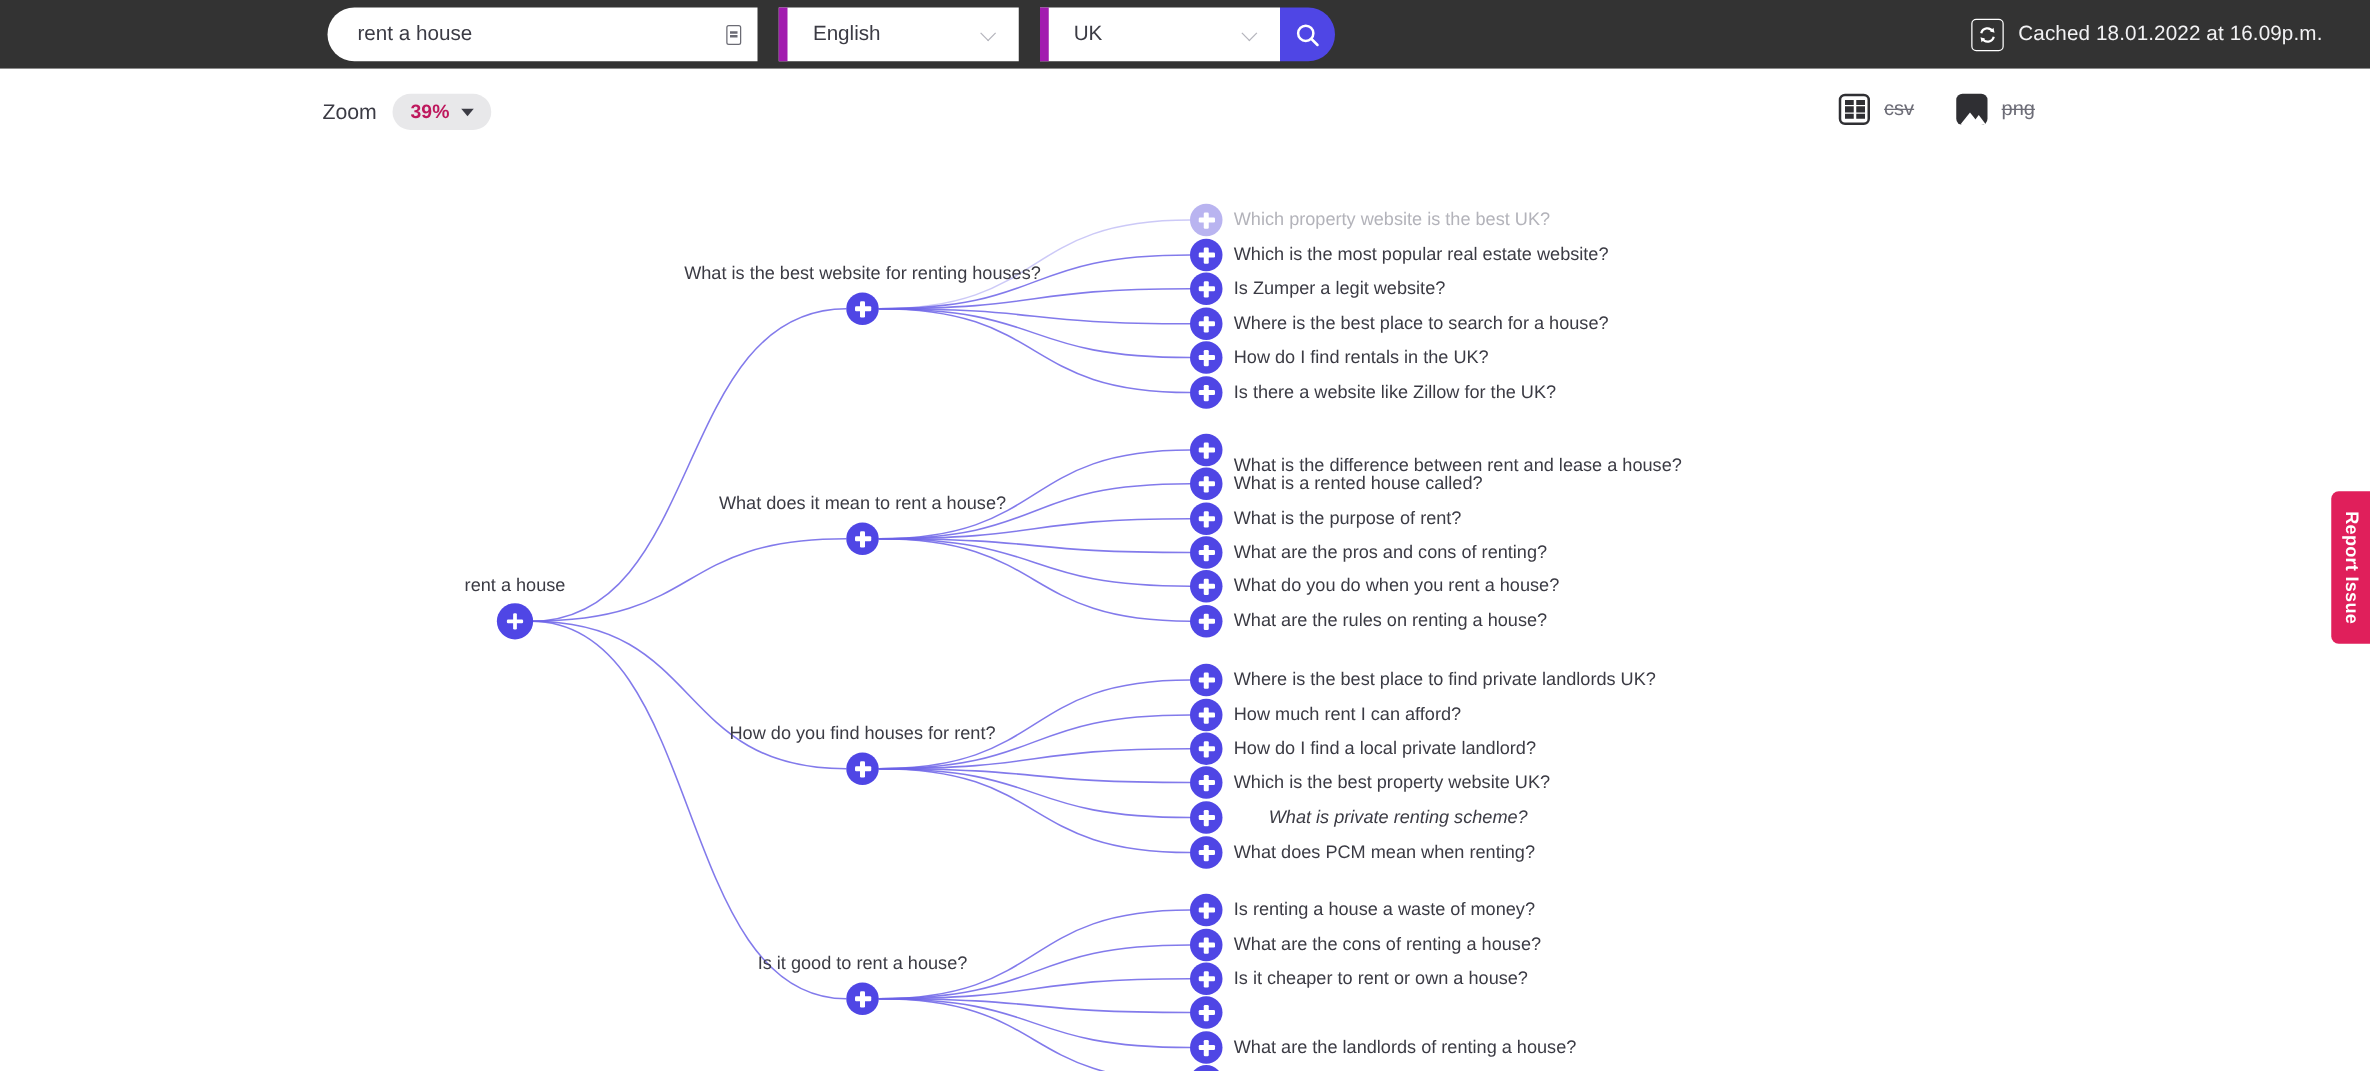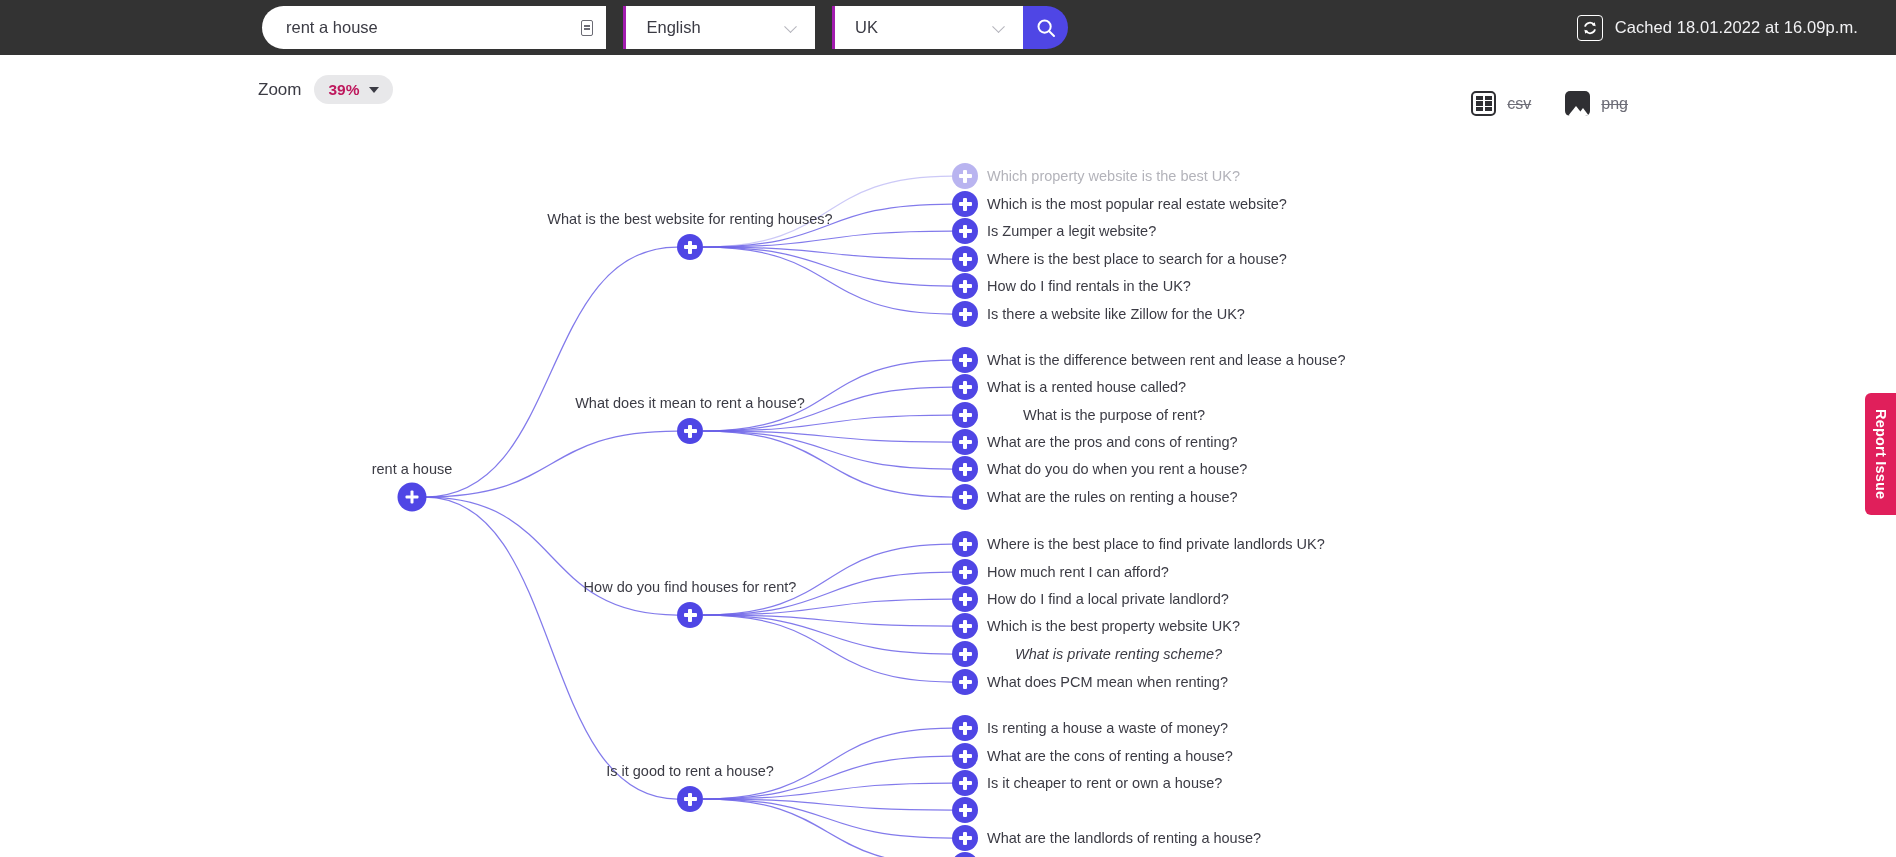--- a/index.html
+++ b/index.html
@@ -47,21 +47,21 @@
     width: 12px; height: 16px;
     border: 1.4px solid #6b6b74; border-radius: 2px;
     display: flex; flex-direction: column;
     align-items: center; justify-content: center; gap: 1.5px;
   }
   .mini-icon i { display:block; width:6px; height:1.4px; background:#6b6b74; }
 
   .sel-box {
     position: relative;
     height: 43px; background: #ffffff;
-    border-left: 3px solid #a21caf;
+    border-left: 7px solid #a21caf;
     display: flex; align-items: center; margin-left: 17px;
   }
   #lang-box { width: 200px; }
   #country-box { width: 200px; }
   .sel-label {
     font-size: 16.5px; color: #3b3b44;
     padding-left: 20px;
   }
   .chev {
     position: absolute; right: 20px; top: 50%;
@@ -113,21 +113,21 @@
   }
   #zoom-value { font-size: 15.5px; color: #be185d; font-weight: 600; }
   #zoom-caret {
     width: 0; height: 0;
     border-left: 5.5px solid transparent;
     border-right: 5.5px solid transparent;
     border-top: 6.5px solid #3b3b44;
   }
 
   #export-group {
-    position: absolute; right: 268px; top: 36px;
+    position: absolute; right: 268px; top: 20px;
     display: flex; align-items: center; gap: 34px;
   }
   .export-item {
     display: flex; align-items: center; gap: 11px; cursor: pointer;
   }
   .export-label {
     font-size: 16px; color: #6d6d77;
     text-decoration: line-through;
   }
   .ic-box {
@@ -323,25 +323,25 @@
     <div class="node-label" style="left: 987px; top: 106px;">Is Zumper a legit website?</div>
     <div class="node" style="left: 965px; top: 134px;"></div>
     <div class="node-label" style="left: 987px; top: 134px;">Where is the best place to search for a house?</div>
     <div class="node" style="left: 965px; top: 161px;"></div>
     <div class="node-label" style="left: 987px; top: 161px;">How do I find rentals in the UK?</div>
     <div class="node" style="left: 965px; top: 189px;"></div>
     <div class="node-label" style="left: 987px; top: 189px;">Is there a website like Zillow for the UK?</div>
     <div class="node" style="left: 690px; top: 122px;"></div>
     <div class="node-label above" style="left: 690px; top: 94px;">What is the best website for renting houses?</div>
     <div class="node" style="left: 965px; top: 235px;"></div>
-    <div class="node-label" style="left: 987px; top: 235px; text-align: center;">What is the difference between rent and lease a house?</div>
+    <div class="node-label" style="left: 987px; top: 248px; text-align: center;">What is the difference between rent and lease a house?</div>
     <div class="node" style="left: 965px; top: 262px;"></div>
     <div class="node-label" style="left: 987px; top: 262px;">What is a rented house called?</div>
     <div class="node" style="left: 965px; top: 290px;"></div>
-    <div class="node-label" style="left: 1023px; top: 290px;">What is the purpose of rent?</div>
+    <div class="node-label" style="left: 987px; top: 290px;">What is the purpose of rent?</div>
     <div class="node" style="left: 965px; top: 317px;"></div>
     <div class="node-label" style="left: 987px; top: 317px;">What are the pros and cons of renting?</div>
     <div class="node" style="left: 965px; top: 344px;"></div>
     <div class="node-label" style="left: 987px; top: 344px;">What do you do when you rent a house?</div>
     <div class="node" style="left: 965px; top: 372px;"></div>
     <div class="node-label" style="left: 987px; top: 372px;">What are the rules on renting a house?</div>
     <div class="node" style="left: 690px; top: 306px;"></div>
     <div class="node-label above" style="left: 690px; top: 278px;">What does it mean to rent a house?</div>
     <div class="node" style="left: 965px; top: 419px;"></div>
     <div class="node-label" style="left: 987px; top: 419px;">Where is the best place to find private landlords UK?</div>

